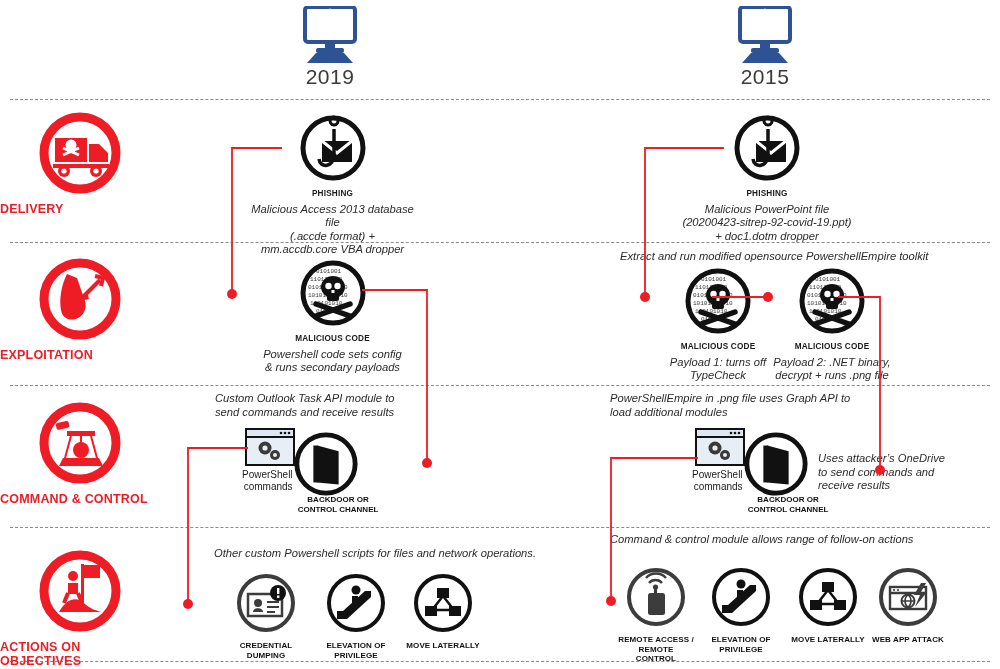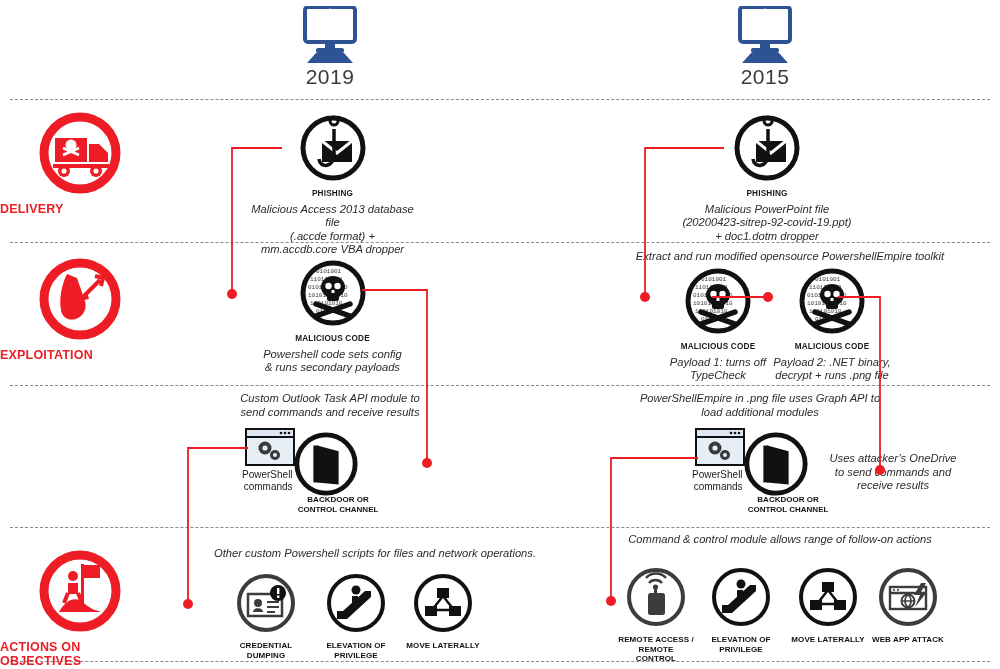--- a/index.html
+++ b/index.html
@@ -41,21 +41,21 @@
   .node-title{
     font-size:8.2px;font-weight:bold;color:#1a1a1a;letter-spacing:.2px;
     line-height:9.5px;margin-top:2px;text-transform:uppercase;
   }
   .node-desc{
     font-size:11.2px;font-style:italic;color:#2b2b2b;line-height:13.5px;
     margin-top:4px;font-family:"Liberation Sans", sans-serif;
   }
   .caption{
     position:absolute;font-size:11.2px;font-style:italic;color:#2b2b2b;
-    line-height:13.5px;text-align:center;
+    line-height:13.5px;text-align:left;
   }
 
   
   .tile{position:absolute;text-align:center;}
   .tile-icon{margin:0 auto;}
   .tile-label{
     font-size:8px;font-weight:bold;color:#111;line-height:9.5px;
     margin-top:3px;letter-spacing:.1px;
   }
 
@@ -131,20 +131,33 @@
         <circle cx="43" cy="43" r="36" fill="none" stroke="#ee1c25" stroke-width="9"></circle>
         <path d="M30 18 C24 30 22 44 24 54 C25 62 33 66 41 62 C47 59 50 52 48 45 L40 22 Z" fill="#ee1c25"></path>
         <path d="M63 24 L42 45" stroke="#ee1c25" stroke-width="4"></path>
         <path d="M42 45 l10 -2 l-2 -7 z" fill="#ee1c25"></path>
         <path d="M58 20 l8 2 l-2 8" fill="none" stroke="#ee1c25" stroke-width="4"></path>
       </svg>
     </div>
     <div class="stage-name">EXPLOITATION</div>
   </div>
 
+  <div class="stage-cell" style="left:0px;top:400px">
+    <div class="stage-icon">
+      <svg viewBox="0 0 86 86" width="86" height="86">
+        <circle cx="43" cy="43" r="36" fill="none" stroke="#ee1c25" stroke-width="9"></circle>
+        <rect x="19" y="22" width="13" height="7" rx="2" fill="#ee1c25" transform="rotate(-12 25 25)"></rect>
+        <path d="M30 31 h28 v5 h-28 z" fill="#ee1c25"></path>
+        <path d="M34 36 L28 58 M44 36 L44 47 M54 36 L60 58" stroke="#ee1c25" stroke-width="2"></path>
+        <circle cx="44" cy="50" r="8" fill="#ee1c25"></circle>
+        <path d="M26 58 h36 l4 8 h-44 z" fill="#ee1c25"></path>
+      </svg>
+    </div>
+    <div class="stage-name">COMMAND &amp; CONTROL</div>
+  </div>
 
   <div class="stage-cell" style="left:0px;top:548px">
     <div class="stage-icon">
       <svg viewBox="0 0 86 86" width="86" height="86">
         <circle cx="43" cy="43" r="36" fill="none" stroke="#ee1c25" stroke-width="9"></circle>
         <rect x="44" y="16" width="3" height="44" fill="#ee1c25"></rect>
         <path d="M47 17 h16 v13 h-16 z" fill="#ee1c25"></path>
         <circle cx="36" cy="28" r="5" fill="#ee1c25"></circle>
         <path d="M31 35 h10 v11 h-10 z" fill="#ee1c25"></path>
         <path d="M31 45 l-4 10 M41 45 l4 10" stroke="#ee1c25" stroke-width="4"></path>

